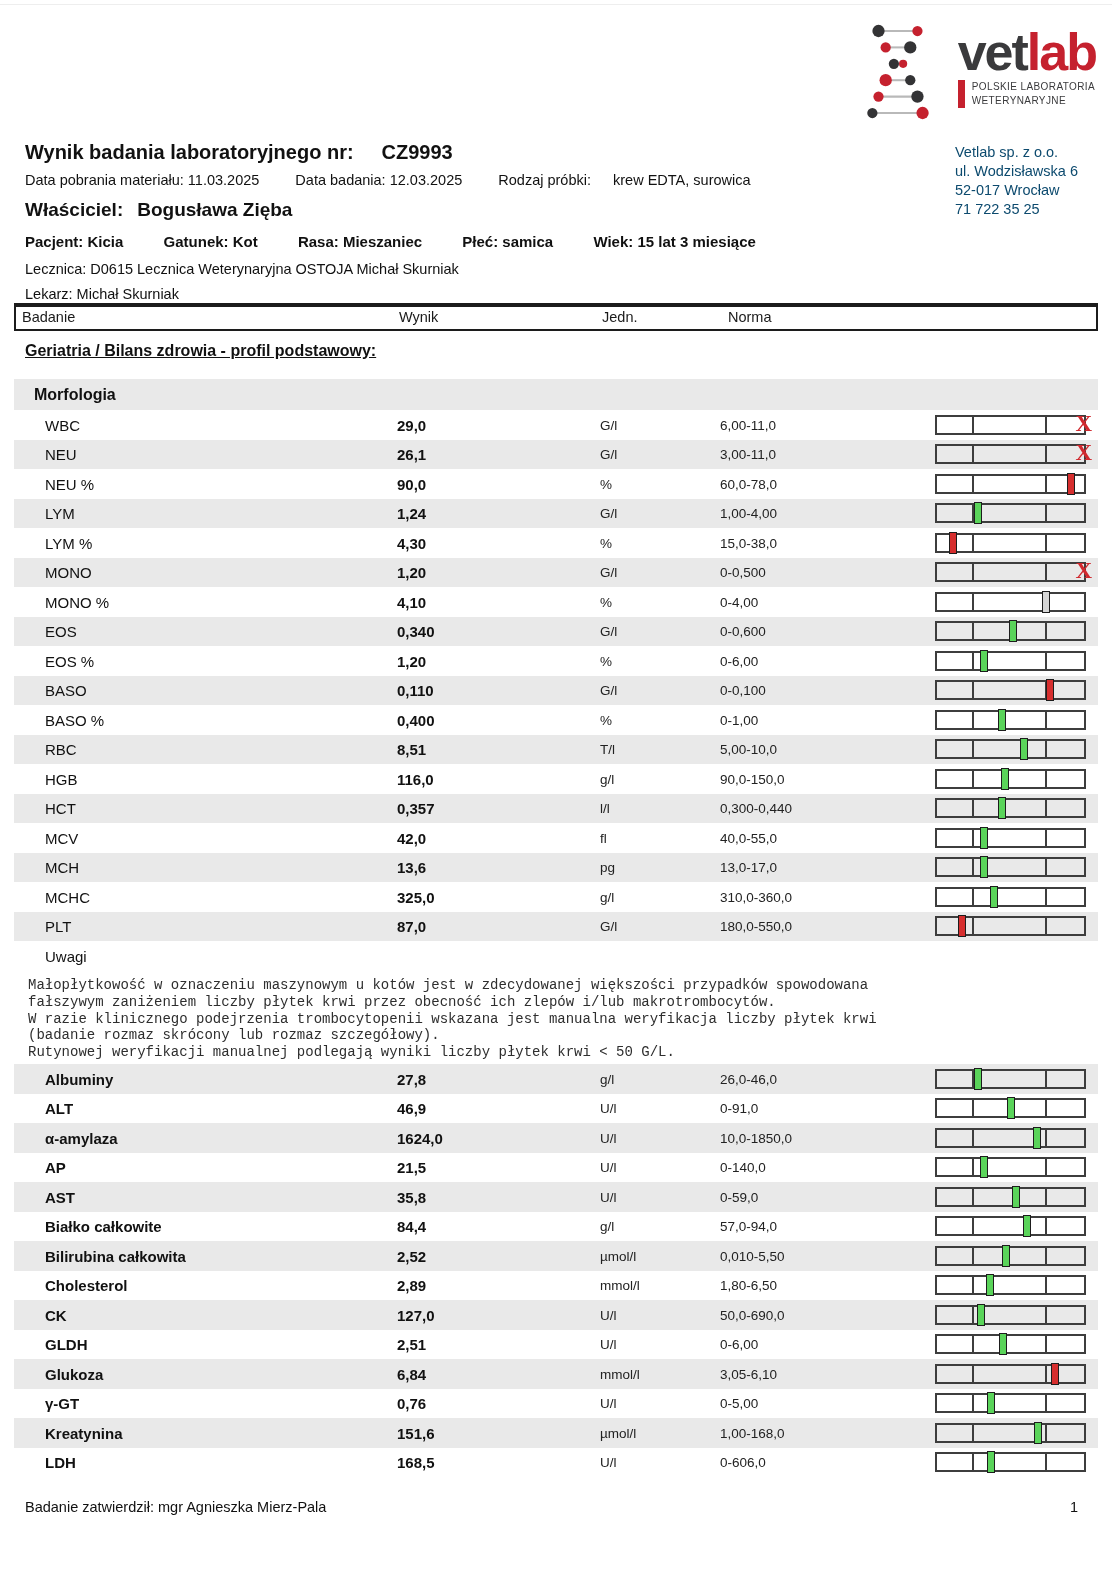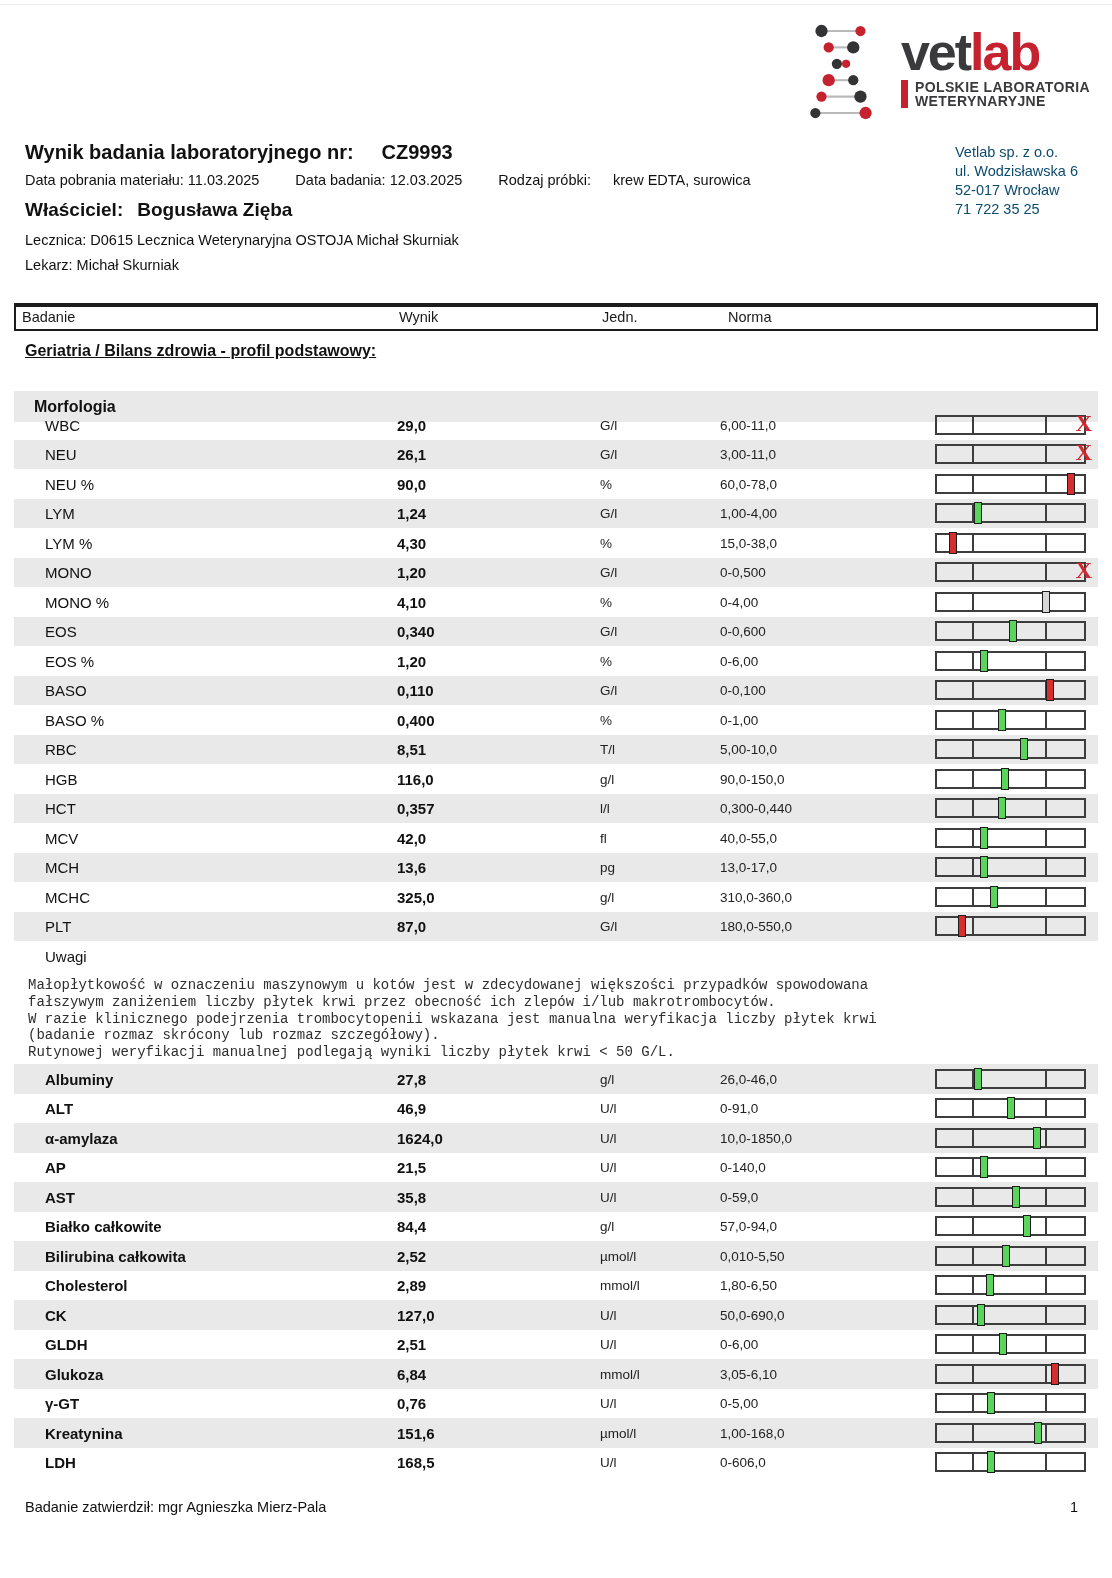--- a/index.html
+++ b/index.html
@@ -1,29 +1,29 @@
 <!DOCTYPE html>
 <html lang="pl"><head>
 <meta charset="utf-8">
 <style>
   html,body{margin:0;padding:0;background:#fff;}
   .page{position:relative;width:1112px;height:1578px;background:#ffffff;overflow:hidden;
         font-family:"Liberation Sans",sans-serif;color:#111;}
   .page::before{content:"";position:absolute;left:0;top:4px;width:100%;height:1px;background:#eee;}
 
   
-  .logo{position:absolute;top:20px;right:22px;display:flex;align-items:flex-start;gap:12px;}
+  .logo{position:absolute;top:20px;right:16px;display:flex;align-items:flex-start;gap:12px;}
   .logo-helix{margin-right:6px;}
   .logo-textcol{display:flex;flex-direction:column;}
   .logo-word{font-size:52px;font-weight:bold;letter-spacing:-2px;line-height:64px;}
   .logo-vet{color:#3a3a3c;}
   .logo-lab{color:#c5212e;}
   .logo-subrow{display:flex;align-items:stretch;margin-top:-4px;}
   .logo-bar{width:7px;background:#c5212e;margin-right:7px;}
-  .logo-sub{font-size:14px;font-weight:bold;color:#3a3a3c;letter-spacing:.4px;line-height:14px;}
+  .logo-sub{font-size:10px;font-weight:normal;color:#3a3a3c;letter-spacing:.4px;line-height:14px;}
 
   
   .addr{position:absolute;top:143px;right:34px;text-align:left;font-size:14.5px;line-height:19px;color:#0c4a6e;}
   .head{position:absolute;left:25px;top:141px;width:830px;}
   .h-title{font-size:20px;font-weight:bold;}
   .h-title .rep-no{margin-left:28px;}
   .h-dates{margin-top:8px;font-size:14.5px;}
   .h-dates .gap{margin-right:32px;}
   .h-dates .lblgap{margin-right:18px;}
   .h-owner{margin-top:11px;font-size:19px;font-weight:bold;}
@@ -38,21 +38,21 @@
          border:2px solid #1c1c1c;border-top-width:4px;background:#fff;}
   .thead span{position:absolute;top:2px;font-size:14.5px;color:#1a1a1a;}
   .th-badanie{left:6px;}
   .th-wynik{left:383px;}
   .th-jedn{left:586px;}
   .th-norma{left:712px;}
 
   .profile-title{position:absolute;left:25px;top:342px;font-size:16px;font-weight:bold;text-decoration:underline;}
 
   .sec-head{position:absolute;left:14px;top:379px;width:1084px;height:31px;background:#e9e9e9;
-            font-size:16px;font-weight:bold;display:flex;align-items:center;padding-left:20px;box-sizing:border-box;margin-top:12px;}
+            font-size:16px;font-weight:bold;display:flex;align-items:center;padding-left:20px;box-sizing:border-box;}
 
   
   .rows{position:absolute;left:14px;width:1084px;}
   #morph-rows{top:410px;}
   #chem-rows{top:1064px;}
   .row{position:relative;height:29.5px;}
   #morph-rows .row:nth-child(even){background:#e9e9e9;}
   #chem-rows .row:nth-child(odd){background:#e9e9e9;}
   .cell{position:absolute;top:50%;transform:translateY(-50%);white-space:nowrap;}
   .c-name{left:31px;font-size:15px;}
@@ -141,20 +141,27 @@
       <span>Data pobrania materiału:</span>
       <span class="gap">11.03.2025</span>
       <span>Data badania:</span>
       <span class="gap">12.03.2025</span>
       <span class="lblgap">Rodzaj próbki:</span>
       <span>krew EDTA, surowica</span>
     </div>
     <div class="h-owner">
       <span>Właściciel:</span><span class="own-name">Bogusława Zięba</span>
     </div>
+    <div class="h-patient">
+      <span>Pacjent: Kicia</span>
+      <span>Gatunek: Kot</span>
+      <span>Rasa: Mieszaniec</span>
+      <span>Płeć: samica</span>
+      <span>Wiek: 15 lat 3 miesiące</span>
+    </div>
     <div class="h-clinic">Lecznica:  D0615 Lecznica Weterynaryjna OSTOJA Michał Skurniak</div>
     <div class="h-vet">Lekarz: Michał Skurniak</div>
   </div>
 
   <div class="thead">
     <span class="th-badanie">Badanie</span>
     <span class="th-wynik">Wynik</span>
     <span class="th-jedn">Jedn.</span>
     <span class="th-norma">Norma</span>
   </div>

